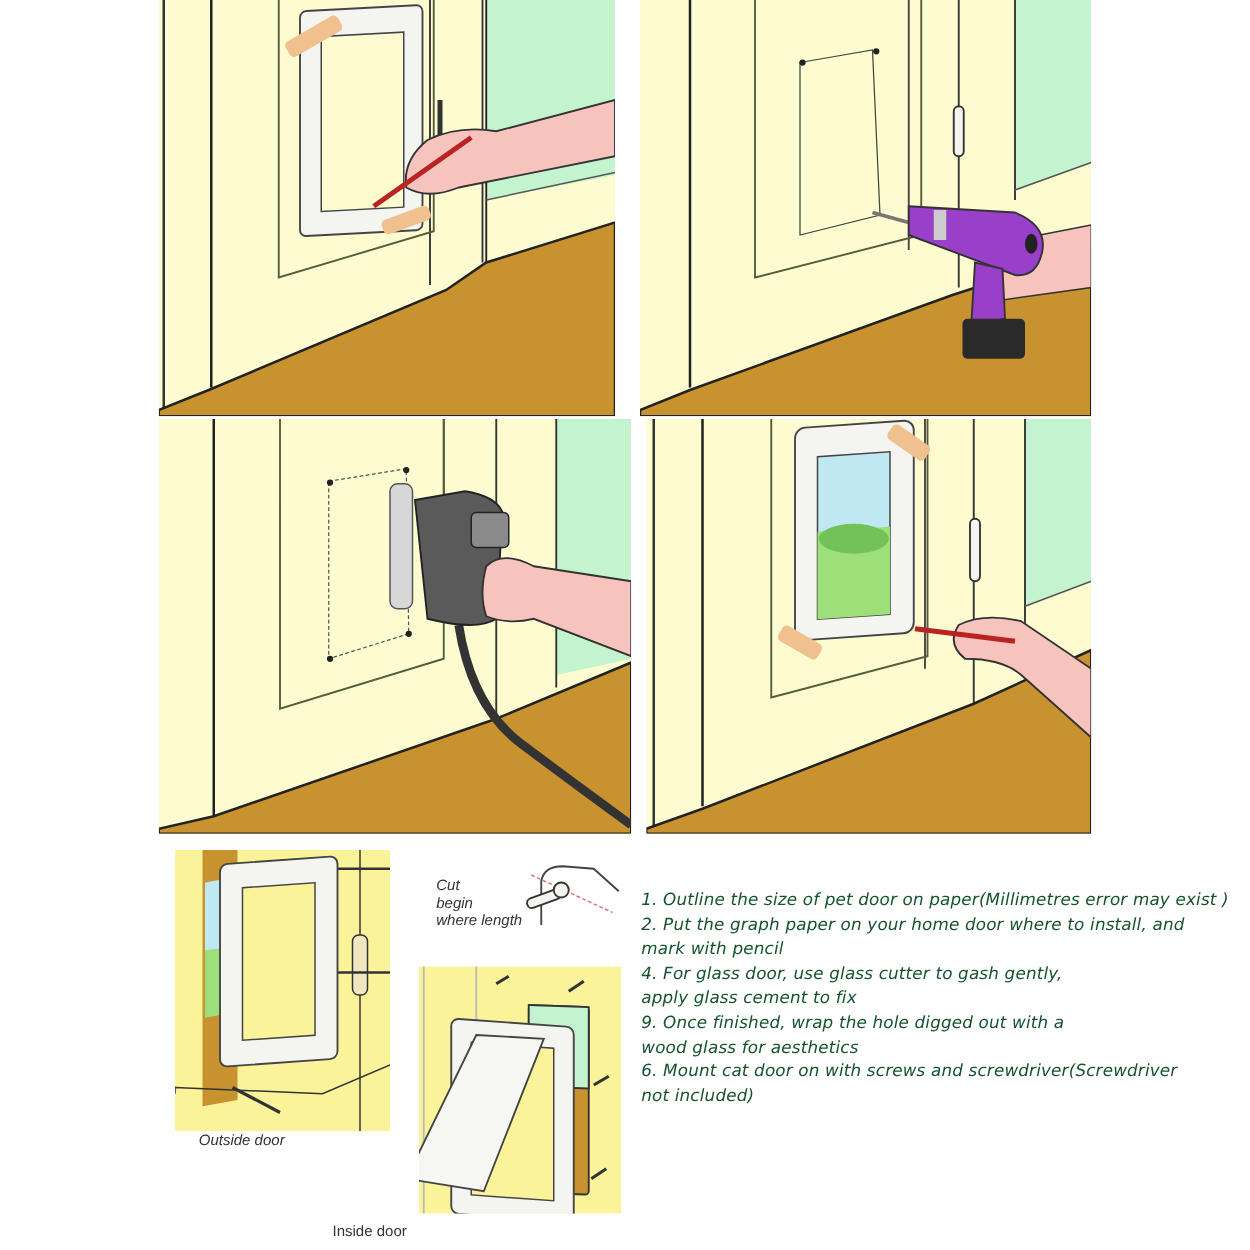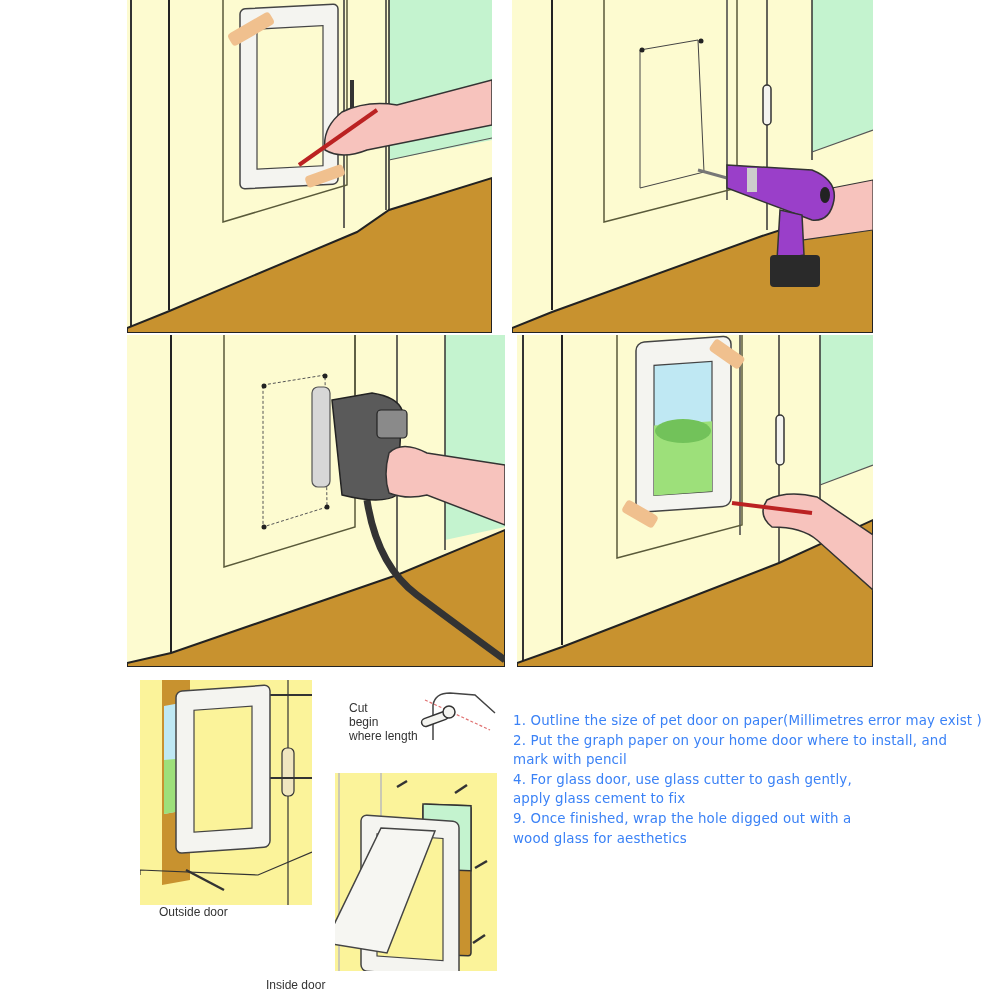--- a/index.html
+++ b/index.html
@@ -1,19 +1,19 @@
 <!DOCTYPE html>
 <html><head>
 <meta charset="utf-8">
 <style>
   html,body{margin:0;padding:0;background:#ffffff;}
   body{width:1000px;height:1000px;position:relative;overflow:hidden;font-family:"DejaVu Sans",sans-serif;}
   .panel{position:absolute;overflow:hidden;}
   .panel svg{display:block;width:100%;height:100%;}
-  .instructions{position:absolute;left:513px;top:711px;width:480px;font-size:13.4px;line-height:19.6px;color:#3b82f6;letter-spacing:0.15px;}
+  .instructions{position:absolute;left:513px;top:711px;width:480px;font-size:13.4px;line-height:19.6px;color:#14532d;letter-spacing:0.15px;font-style:italic;}
   .instructions .line{display:block;white-space:nowrap;}
   .caption{position:absolute;font-family:"Liberation Sans",sans-serif;font-size:12px;color:#333;line-height:14px;}
 </style>
 </head>
 <body>
 
 <div class="panel" style="left:127px;top:0;width:365px;height:333px;">
   <svg viewBox="0 0 365 333" preserveAspectRatio="none">
     <rect width="365" height="333" fill="#fdfbd0"></rect>
     <polygon points="262,0 365,0 365,140 262,160" fill="#c4f3cf"></polygon>
@@ -116,23 +116,23 @@
     <line x1="130" y1="98" x2="172" y2="98" stroke="#333" stroke-width="2"></line>
     <polygon points="22,20 50,16 50,250 22,255" fill="#c8922f" transform="translate(0,-50)"></polygon>
     <polygon points="24,26 46,22 46,130 24,134" fill="#bfe8f3"></polygon>
     <polygon points="24,80 46,78 46,130 24,134" fill="#9de07a"></polygon>
     <rect x="36" y="14" width="94" height="162" rx="6" fill="#f4f4f0" stroke="#444" stroke-width="1.5" transform="skewY(-4)"></rect>
     <rect x="54" y="34" width="58" height="122" fill="#fbf39a" stroke="#444" stroke-width="1.2" transform="skewY(-4)"></rect>
     <line x1="46" y1="190" x2="84" y2="210" stroke="#333" stroke-width="2.5"></line>
     <polyline points="0,195 0,190 118,195 172,172" fill="none" stroke="#333" stroke-width="1.2"></polyline>
   </svg>
 </div>
-<div class="caption" style="left:159px;top:905px;">Outside door</div>
+<div class="caption" style="left:159px;top:905px;font-style:italic;">Outside door</div>
 
-<div class="caption" style="left:349px;top:701px;">
+<div class="caption" style="left:349px;top:701px;font-style:italic;">
   <span style="display:block">Cut</span>
   <span style="display:block">begin</span>
   <span style="display:block">where length</span>
 </div>
 <div class="panel" style="left:415px;top:685px;width:85px;height:60px;">
   <svg viewBox="0 0 85 60">
     <path d="M18,55 L18,20 Q20,8 35,8 L60,10 L80,28" fill="none" stroke="#444" stroke-width="1.5"></path>
     <line x1="10" y1="15" x2="75" y2="45" stroke="#e07070" stroke-width="1.2" stroke-dasharray="3,2"></line>
     <rect x="6" y="30" width="28" height="8" rx="4" fill="#f4f4f0" stroke="#333" stroke-width="1.5" transform="rotate(-20 20 34)"></rect>
     <circle cx="34" cy="27" r="6" fill="#f4f4f0" stroke="#333" stroke-width="1.5"></circle>
@@ -158,13 +158,15 @@
 <div class="caption" style="left:266px;top:978px;">Inside door</div>
 
 <div class="instructions">
   <span class="line">1. Outline the size of pet door on paper(Millimetres error may exist )</span>
   <span class="line">2. Put the graph paper on your home door where to install, and</span>
   <span class="line">mark with pencil</span>
   <span class="line">4. For glass door, use glass cutter to gash gently,</span>
   <span class="line">apply glass cement to fix</span>
   <span class="line">9. Once finished, wrap the hole digged out with a</span>
   <span class="line">wood glass for aesthetics</span>
+  <span class="line">6. Mount cat door on with screws and screwdriver(Screwdriver</span>
+  <span class="line">not included)</span>
 </div>
 
 </body></html>

